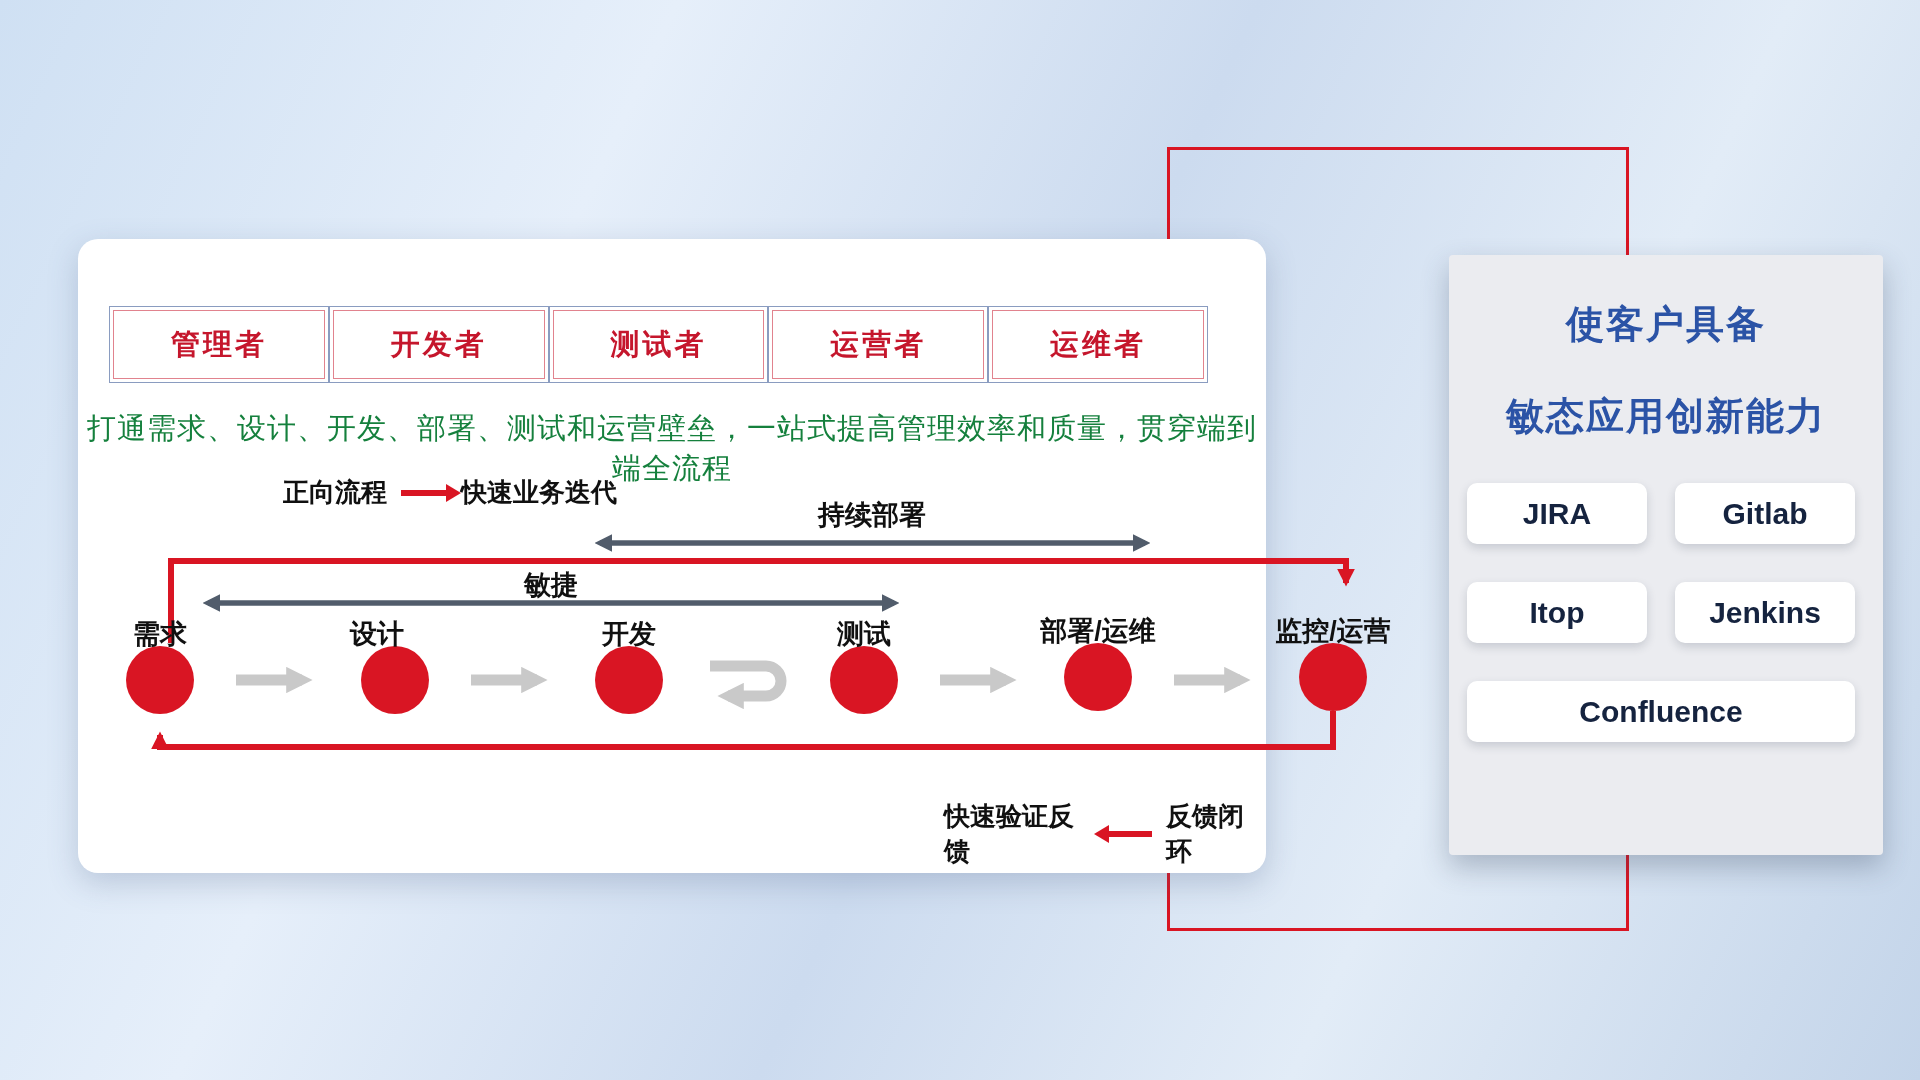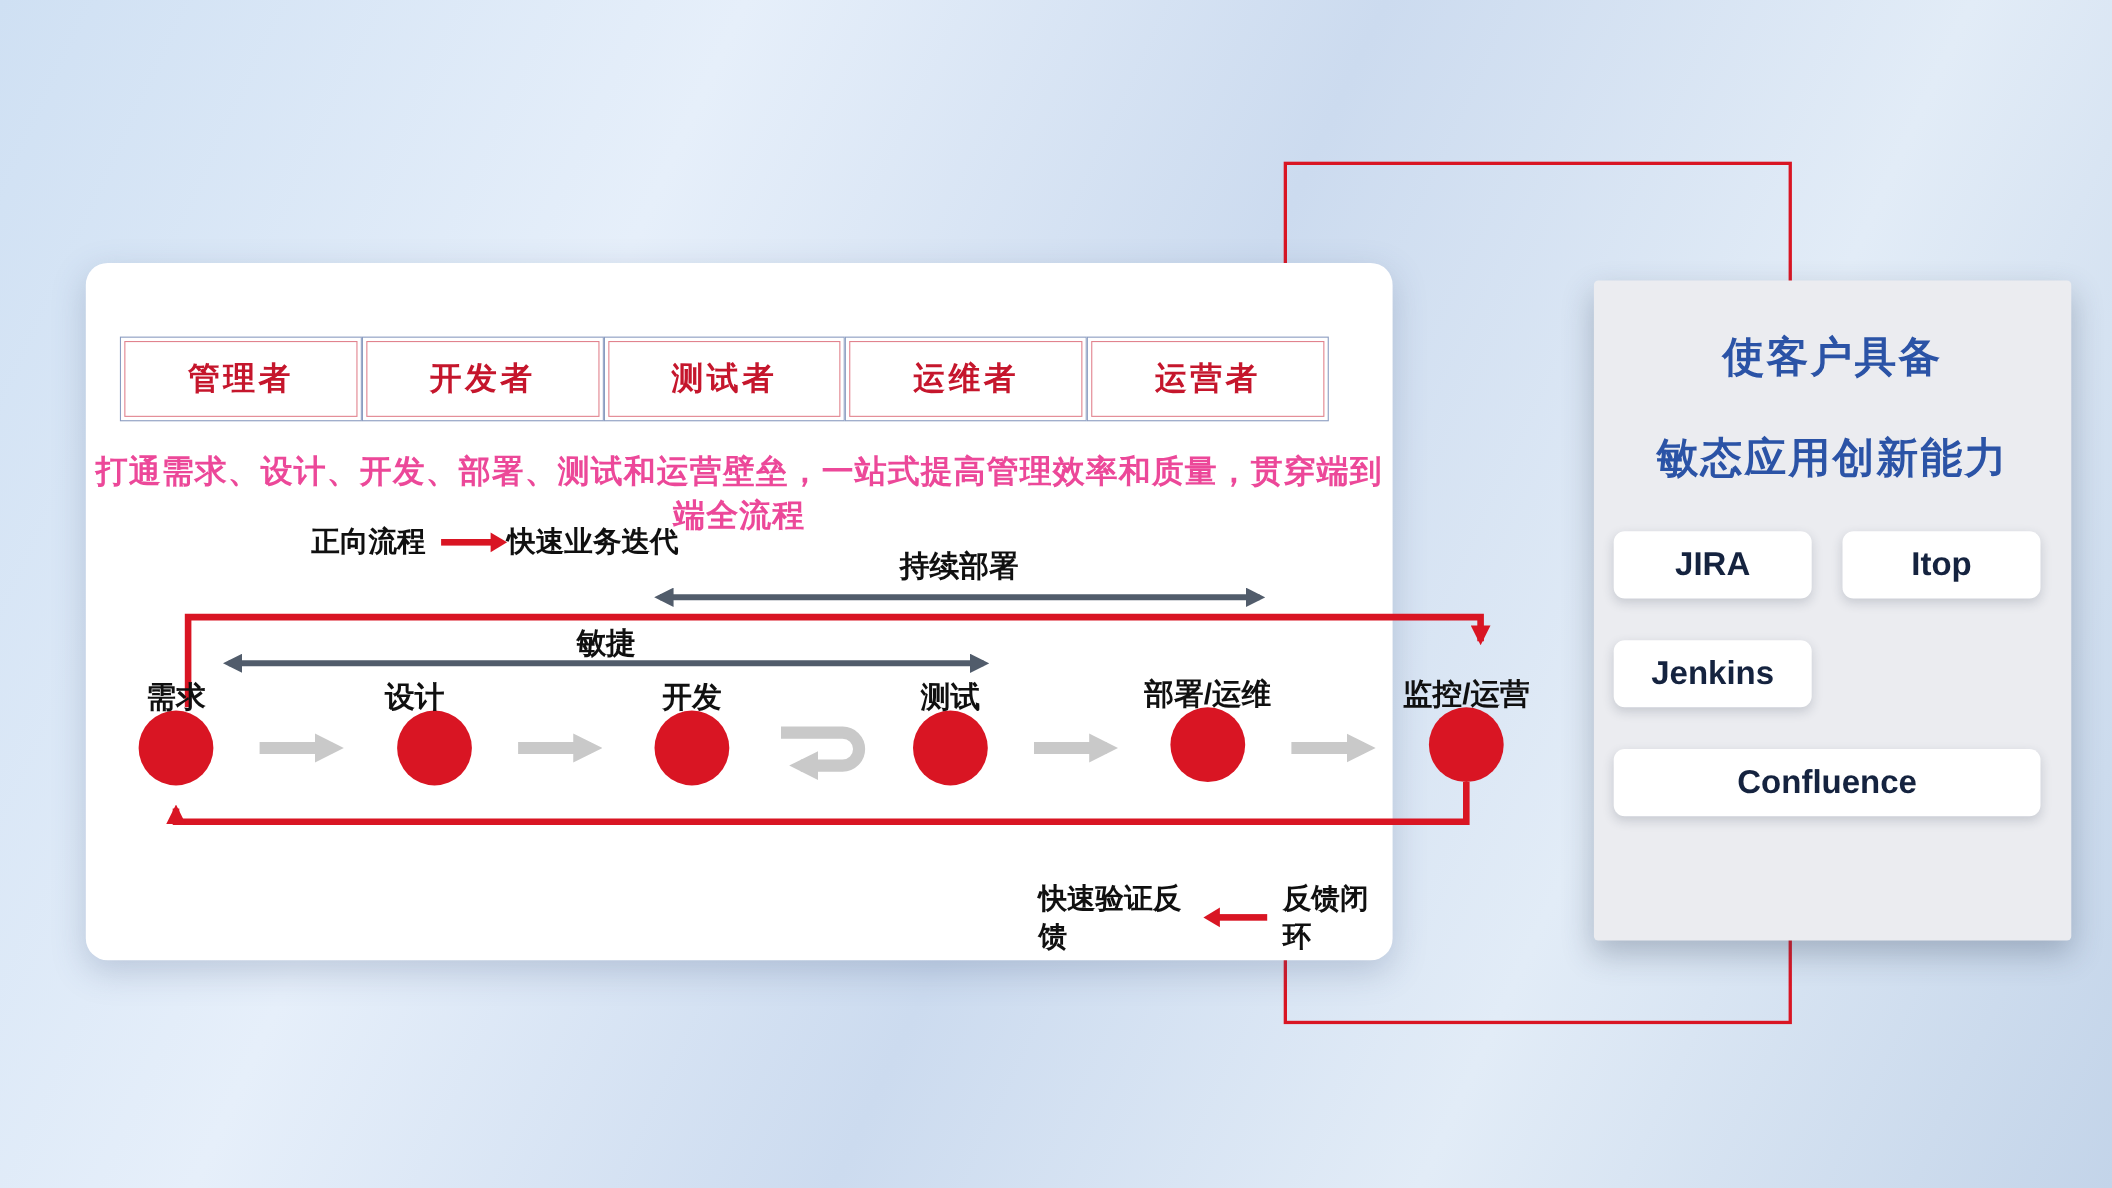--- a/index.html
+++ b/index.html
@@ -47,21 +47,21 @@
   .role-box::before {
     content: "";
     position: absolute; inset: 3px;
     border: 1px solid rgba(200, 30, 50, 0.55);
     pointer-events: none;
   }
   .panel-desc {
     position: absolute;
     left: 0; right: 0; top: 170px;
     text-align: center;
-    font-size: 29px; font-weight: 700; color: #ec4899;
+    font-size: 29px; font-weight: 400; color: #15803d;
     letter-spacing: 1px;
   }
   
   .legend-row {
     position: absolute;
     display: flex; align-items: center; gap: 14px;
     font-size: 26px; color: #101010;
   }
   .legend-forward { left: 205px; top: 236px; }
   .legend-feedback { left: 866px; top: 560px; }
@@ -131,22 +131,22 @@
 <div class="stage-canvas">
 
   <div class="red-frame"></div>
 
   <div class="main-panel">
 
     <div class="roles-row">
       <div class="role-box">管理者</div>
       <div class="role-box">开发者</div>
       <div class="role-box">测试者</div>
+      <div class="role-box">运营者</div>
       <div class="role-box">运维者</div>
-      <div class="role-box">运营者</div>
     </div>
 
     <div class="panel-desc">打通需求、设计、开发、部署、测试和运营壁垒，一站式提高管理效率和质量，贯穿端到端全流程</div>
 
     <div class="legend-row legend-forward">
       <span class="legend-label">正向流程</span>
       <span class="h-arrow right"></span>
       <span class="legend-desc">快速业务迭代</span>
     </div>
 
@@ -205,19 +205,20 @@
       <span class="legend-label">反馈闭环</span>
     </div>
 
   </div>
 
   <div class="right-panel">
     <div class="right-title line1">使客户具备</div>
     <div class="right-title line2">敏态应用创新能力</div>
     <div class="tools-grid">
       <div class="tool-card">JIRA</div>
+      <div class="tool-card">Gitlab</div>
       <div class="tool-card">Itop</div>
       <div class="tool-card">Jenkins</div>
       <div class="tool-card wide">Confluence</div>
     </div>
   </div>
 
 </div>
 
 </body></html>

